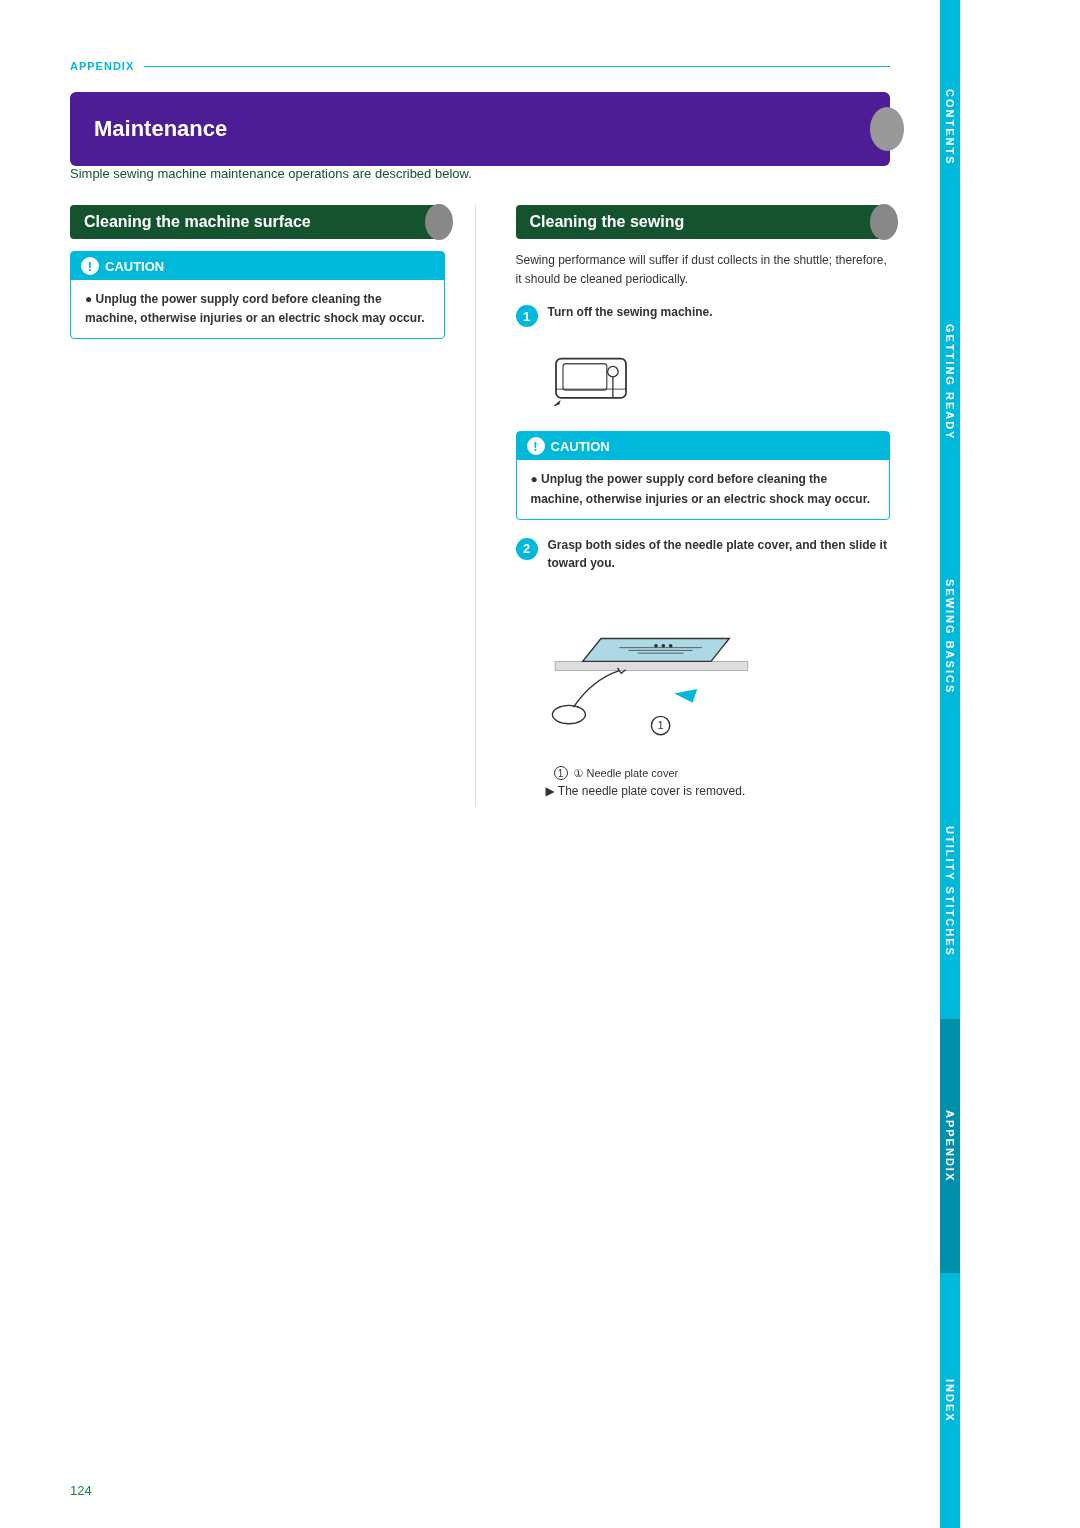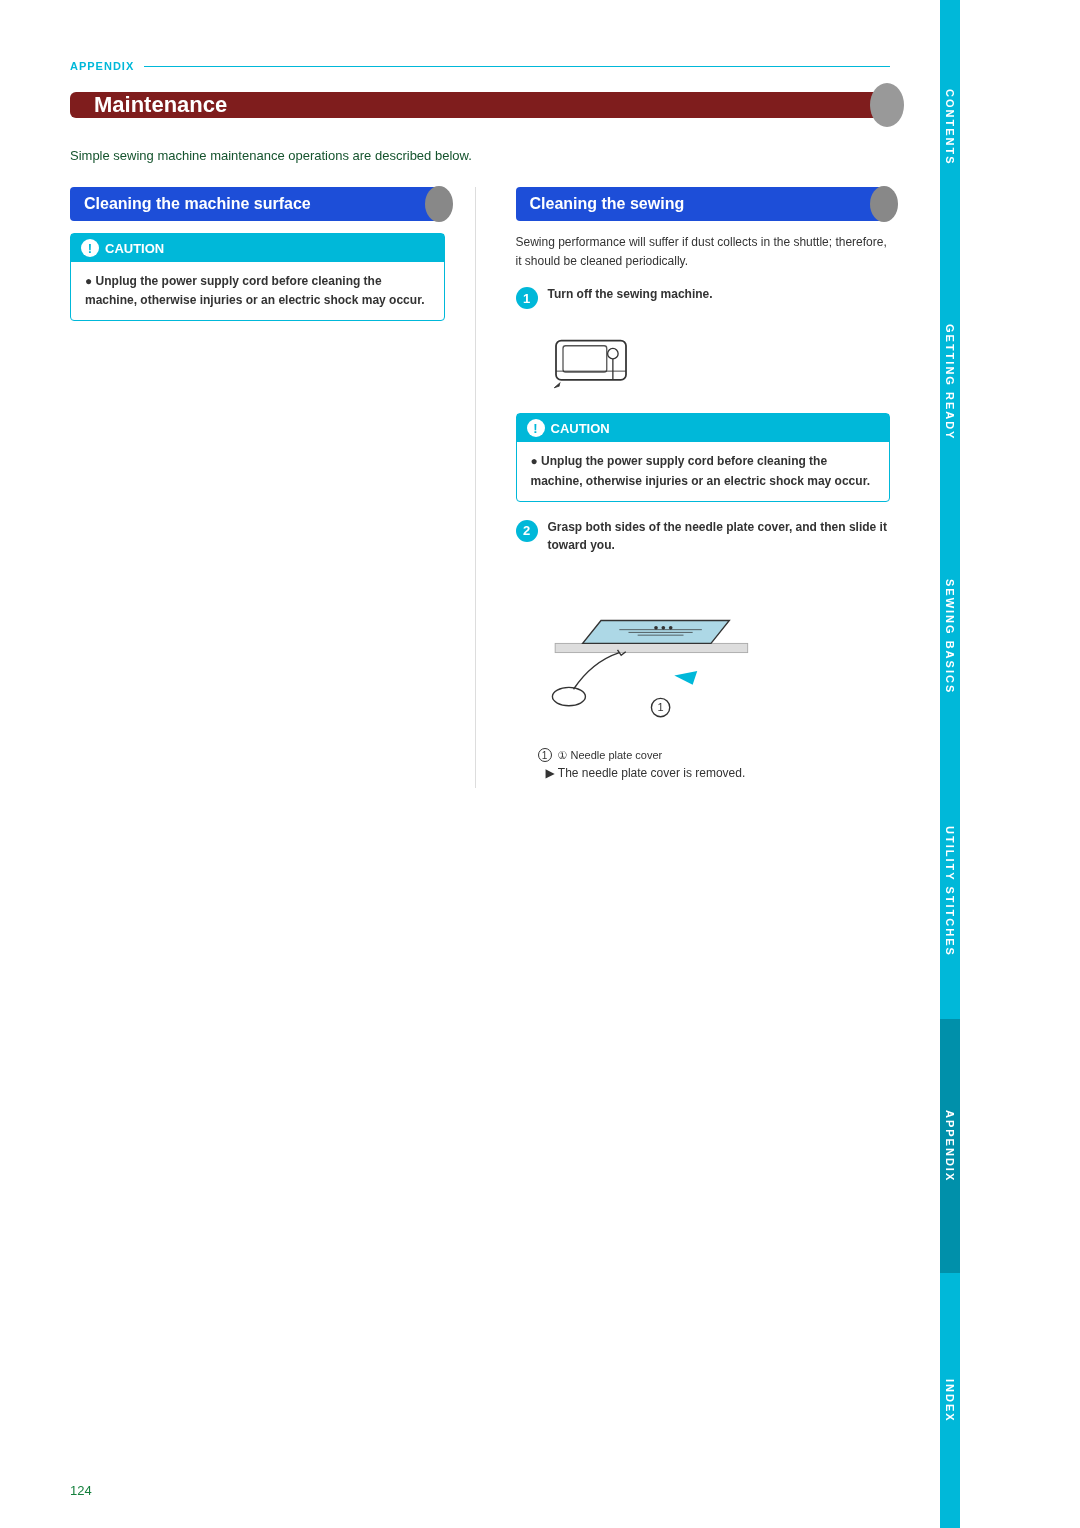--- a/index.html
+++ b/index.html
@@ -61,21 +61,21 @@
       padding-right: 30px;
     }
 
     .col-right {
       flex: 1;
       padding-left: 10px;
     }
 
     
     .section-header {
-      background: #1d4ed8;
+      background: #14532d;
       color: white;
       font-size: 16px;
       font-weight: bold;
       padding: 8px 14px;
       border-radius: 4px;
       margin-bottom: 12px;
       display: flex;
       align-items: center;
       position: relative;
     }
@@ -185,21 +185,21 @@
 
     
     .plate-svg {
       width: 220px;
       height: 160px;
     }
 
     .figure-note {
       font-size: 11px;
       color: #333;
-      margin-left: 22px;
+      margin-left: 38px;
       margin-bottom: 4px;
     }
     .figure-note .circled {
       display: inline-block;
       width: 14px;
       height: 14px;
       border: 1px solid #333;
       border-radius: 50%;
       text-align: center;
       line-height: 13px;
@@ -258,27 +258,27 @@
     .sidebar-index { background: #00b8d9; }
 
     .sidebar-item.active {
       background: #0090aa;
     }
 
     
     .maintenance-pill {
       display: inline-flex;
       align-items: center;
-      background: #7f1d1d;
+      background: #4c1d95;
       color: white;
       font-size: 22px;
       font-weight: bold;
-      padding: 0 24px;
+      padding: 24px 24px;
       border-radius: 6px;
-      margin-bottom: 30px;
+      margin-bottom: 0;
       position: relative;
       width: 820px;
     }
     .pill-crescent {
       position: absolute;
       right: -14px;
       top: 50%;
       transform: translateY(-50%);
       width: 34px;
       height: 44px;

